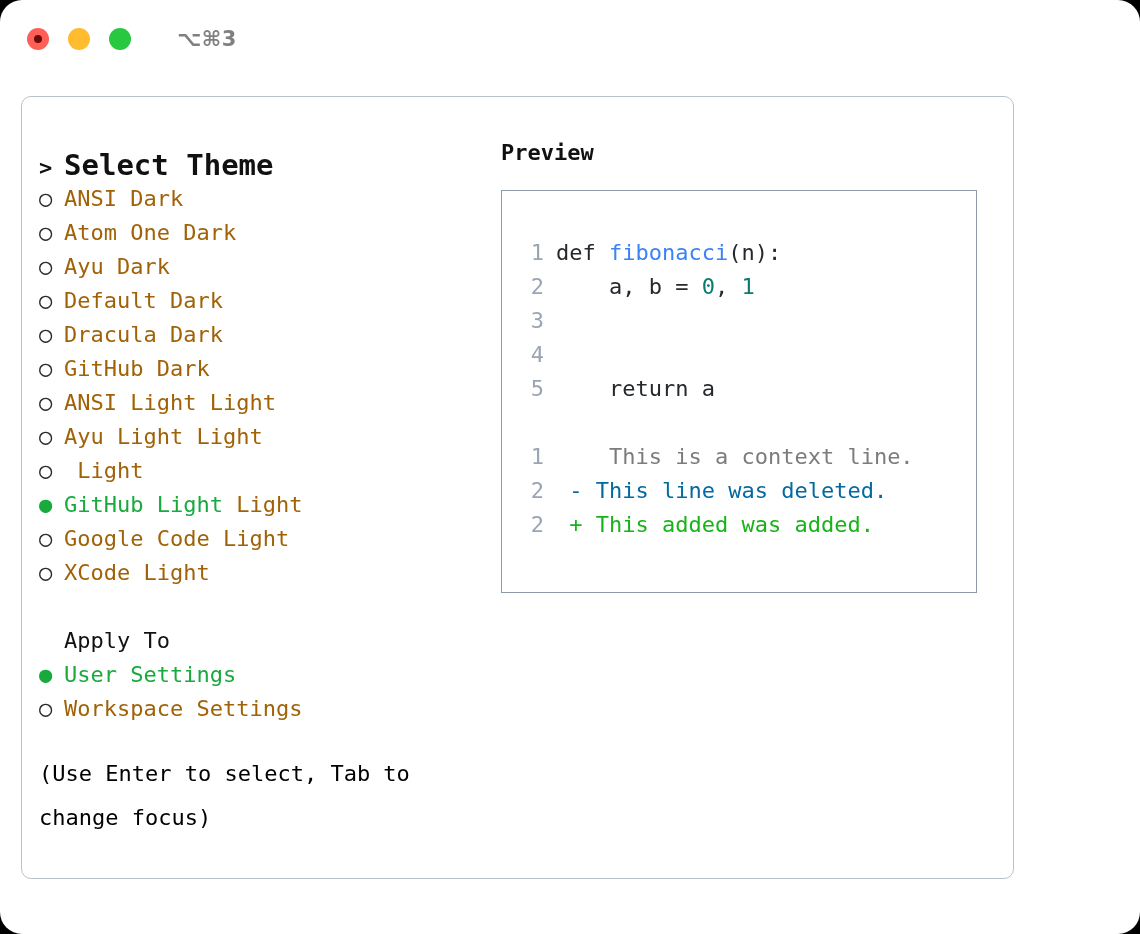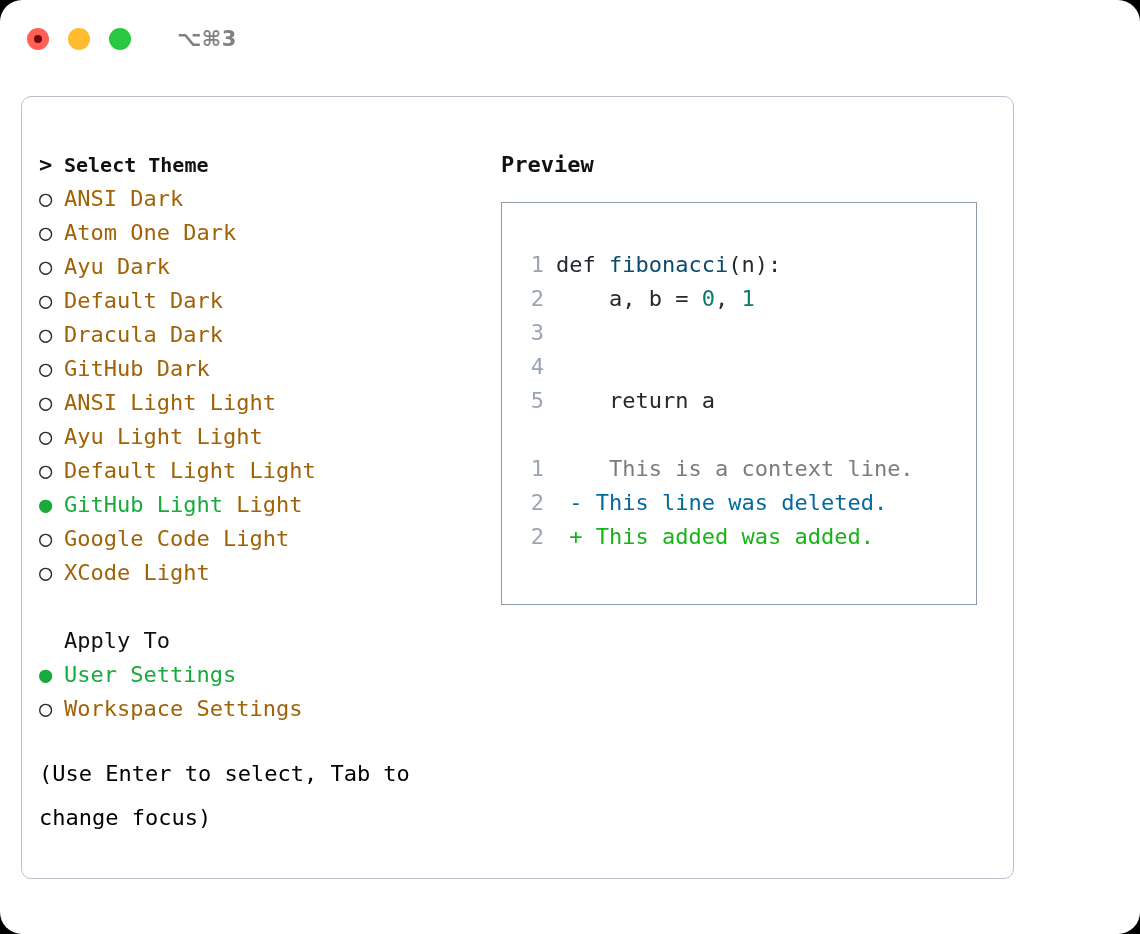--- a/index.html
+++ b/index.html
@@ -110,21 +110,21 @@
     text-align: left;
     font-size: 22px;
   }
   .marker.prompt { color: #111111; font-weight: 700; }
   .marker.unsel  { color: #2b2b2b; }
   .marker.sel    { color: #18aa3c; }
 
   .header-label {
     color: #111111;
     font-weight: 700;
-    font-size: 20px;
+    font-size: 29px;
   }
   .item-label      { color: #a16207; }
   .item-label.sel  { color: #18aa3c; }
   .item-suffix     { color: #a16207; }
 
   .section-head {
     color: #111111;
     font-size: 22px;
   }
 
@@ -136,21 +136,21 @@
     color: #000000;
     font-size: 22px;
     line-height: 44px;
     white-space: pre-wrap;
   }
 
   
   .right-col {
     position: absolute;
     left: 479px;
-    top: 51px;
+    top: 39px;
     width: 500px;
   }
   .preview-title {
     color: #111111;
     font-weight: 700;
     font-size: 22px;
     line-height: 34px;
     margin-bottom: 20px;
   }
   .preview-box {
@@ -176,21 +176,21 @@
   .lineno {
     flex: 0 0 28px;
     width: 28px;
     text-align: right;
     color: #9aa5b4;
     margin-right: 12px;
   }
   .code-text { white-space: pre; }
 
   .tok-plain { color: #24292e; }
-  .tok-func  { color: #0c4a6e; }
+  .tok-func  { color: #3b82f6; }
   .tok-num   { color: #0b7a72; }
   .tok-call  { color: #1589c7; }
 
   .diff-gap { height: 34px; }
   .diff-ctx { color: #7c7c7c; }
   .diff-del { color: #0369a1; }
   .diff-add { color: #16b416; }
 </style>
 </head>
 <body>
@@ -220,21 +220,21 @@
 
         <div id="theme-list">
             <div class="row"><span class="marker unsel">○</span><span class="item-label">ANSI</span><span class="item-suffix"> Dark</span></div>
             <div class="row"><span class="marker unsel">○</span><span class="item-label">Atom One</span><span class="item-suffix"> Dark</span></div>
             <div class="row"><span class="marker unsel">○</span><span class="item-label">Ayu</span><span class="item-suffix"> Dark</span></div>
             <div class="row"><span class="marker unsel">○</span><span class="item-label">Default</span><span class="item-suffix"> Dark</span></div>
             <div class="row"><span class="marker unsel">○</span><span class="item-label">Dracula</span><span class="item-suffix"> Dark</span></div>
             <div class="row"><span class="marker unsel">○</span><span class="item-label">GitHub</span><span class="item-suffix"> Dark</span></div>
             <div class="row"><span class="marker unsel">○</span><span class="item-label">ANSI Light</span><span class="item-suffix"> Light</span></div>
             <div class="row"><span class="marker unsel">○</span><span class="item-label">Ayu Light</span><span class="item-suffix"> Light</span></div>
-            <div class="row"><span class="marker unsel">○</span><span class="item-label">Default Light</span><span class="item-suffix"> Light</span></div>
+            <div class="row"><span class="marker unsel">○</span><span class="item-suffix"> Light</span></div>
             <div class="row"><span class="marker sel">●</span><span class="item-label sel">GitHub Light</span><span class="item-suffix"> Light</span></div>
             <div class="row"><span class="marker unsel">○</span><span class="item-label">Google Code</span><span class="item-suffix"> Light</span></div>
             <div class="row"><span class="marker unsel">○</span><span class="item-label">XCode</span><span class="item-suffix"> Light</span></div>
           </div>
 
         <div class="spacer-row"></div>
 
         <div class="row">
           <span class="marker"></span>
           <span class="section-head">Apply To</span>

